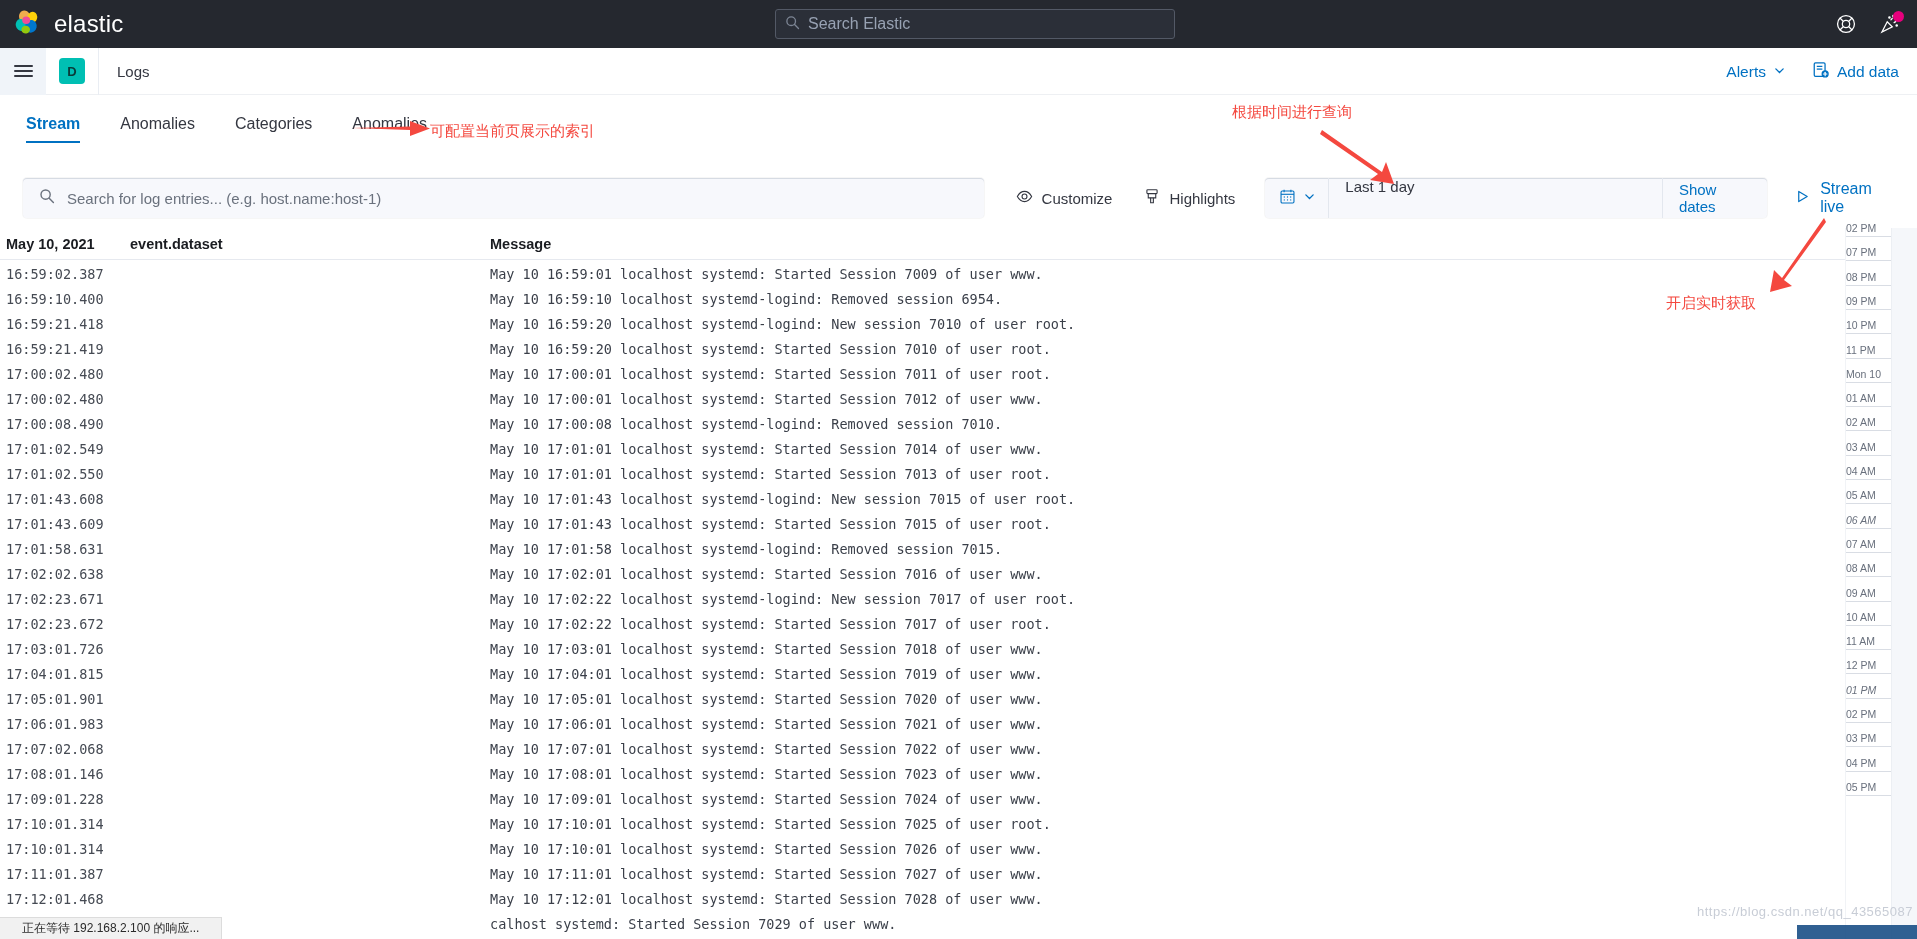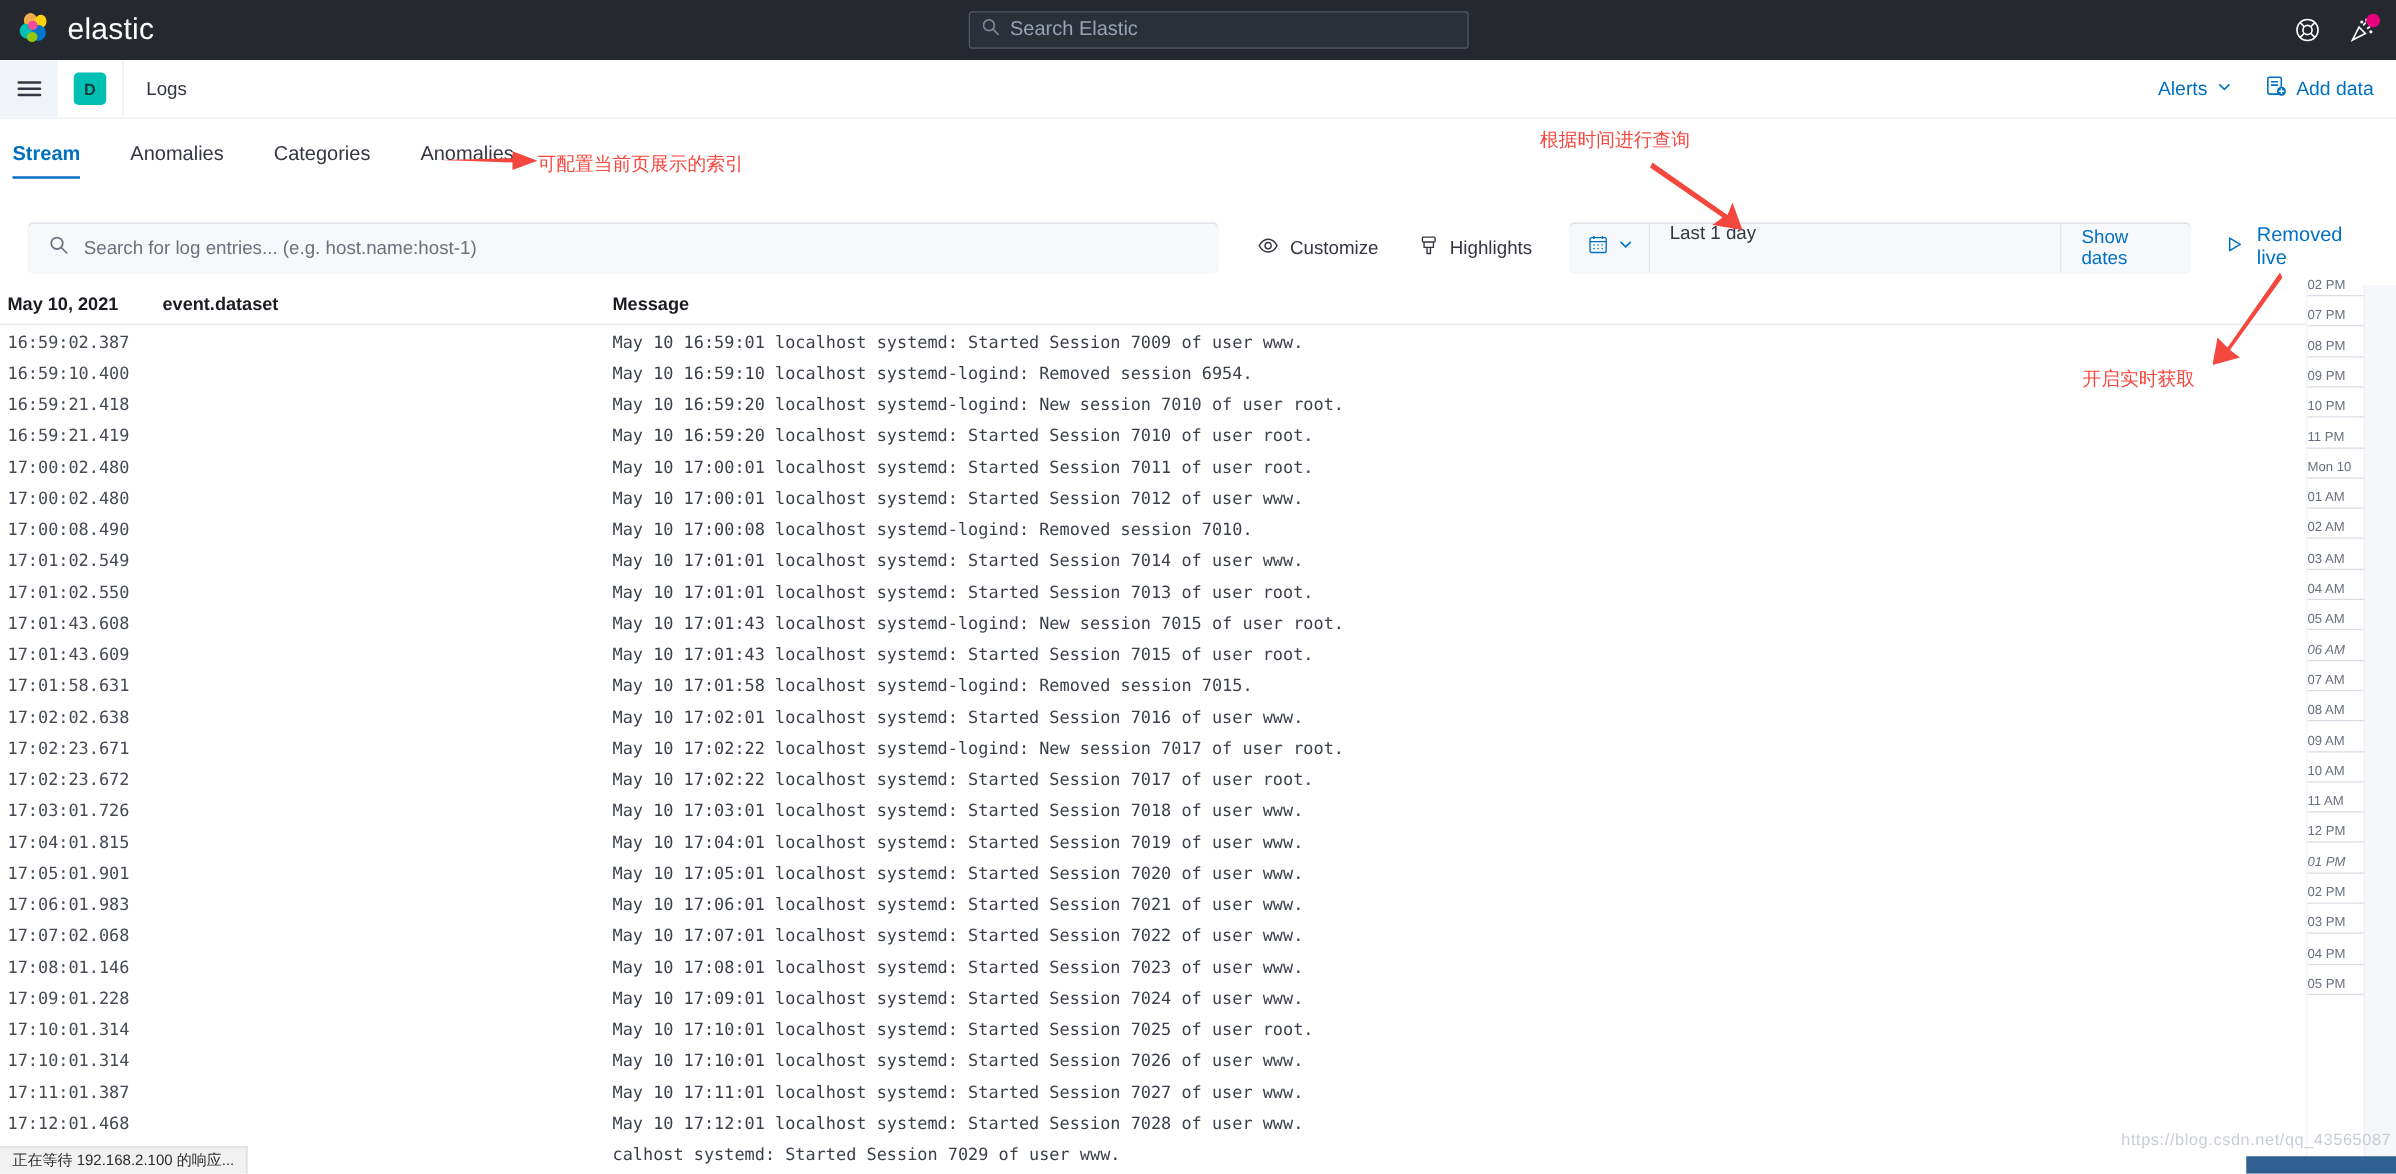--- a/index.html
+++ b/index.html
@@ -78,21 +78,21 @@
   .bar-link {
     display: flex; align-items: center; gap: 7px;
     color: #0071c2; font-size: 15.5px; cursor: pointer;
   }
 
   
   .tabs {
     position: absolute; top: 95px; left: 0;
     width: 1582px; height: 48px;
     display: flex; align-items: flex-end;
-    padding-left: 10px;
+    padding-left: 26px;
   }
   .tab {
     font-size: 16px; color: #343741;
     padding: 0 0 10px 0; margin-right: 40px;
     cursor: pointer; position: relative;
   }
   .tab.active { color: #0071c2; font-weight: 700; }
   .tab.active::after {
     content: ""; position: absolute; left: 0; right: 0; bottom: 0;
     height: 2px; background: #0071c2;
@@ -194,21 +194,21 @@
   
   .anno {
     position: absolute; color: #f4483f; font-size: 15px;
     font-family: "DejaVu Sans", sans-serif; white-space: nowrap;
   }
   .anno-arrow { position: absolute; }
 
   
   .status-bar {
     position: absolute; left: 0; bottom: 0;
-    height: 22px; padding: 0 10px;
+    height: 22px; padding: 0 22px;
     background: #f1f1f1; border-top: 1px solid #dcdcdc;
     border-right: 1px solid #dcdcdc;
     display: flex; align-items: center;
     font-size: 12px; color: #2b2b2b;
   }
   .watermark {
     position: absolute; right: 4px; bottom: 20px;
     font-size: 13px; color: #c8cdd6; letter-spacing: .5px;
     font-family: "Liberation Sans", sans-serif;
     pointer-events: none;
@@ -374,21 +374,21 @@
       <div class="tp-value">Last 1 day</div>
       <div class="tp-showdates">Show dates</div>
     </div>
 
     <div class="stream-live">
       <span>
         <svg width="15" height="15" viewBox="0 0 16 16" fill="none" stroke="#0071c2" stroke-width="1.3" stroke-linejoin="round">
           <polygon points="4,2.6 13,8 4,13.4"></polygon>
         </svg>
       </span>
-      <span>Removed live</span>
+      <span>Stream live</span>
     </div>
   </div>
 
   <div class="log-header">
     <div class="col-time">May 10, 2021</div>
     <div class="col-dataset">event.dataset</div>
     <div class="col-message">Message</div>
   </div>
 
   <div class="log-body" id="log-body">

